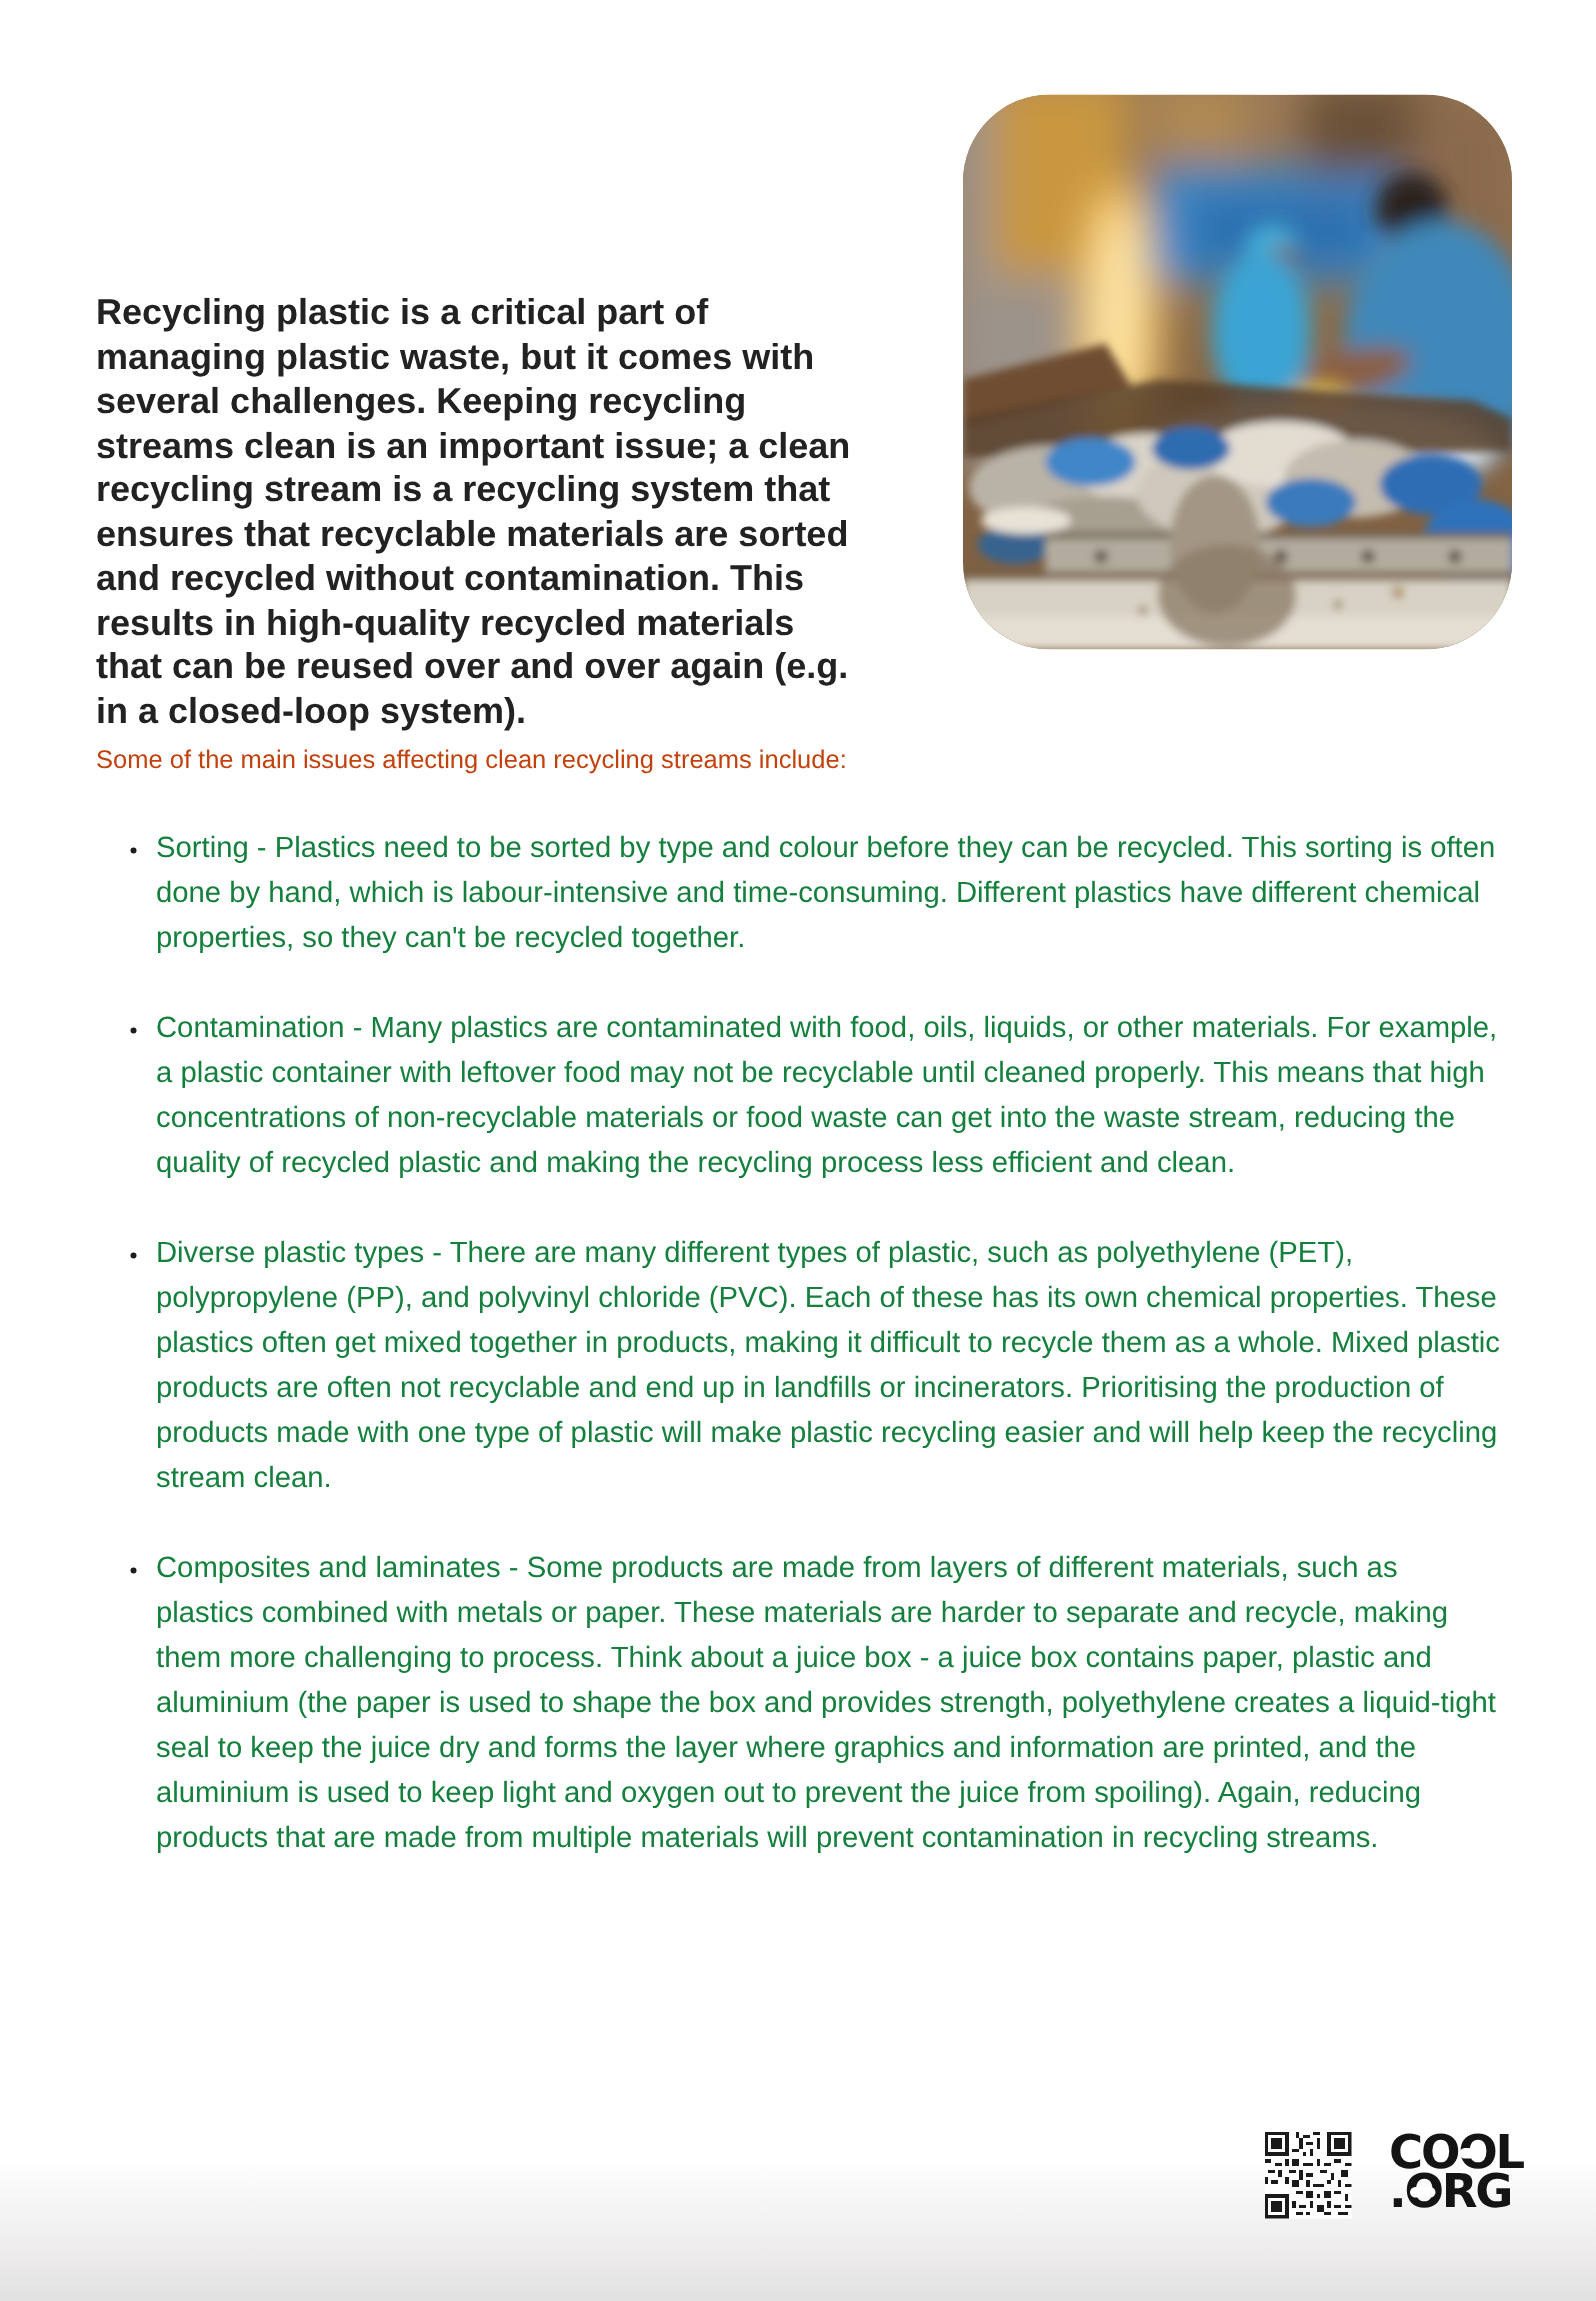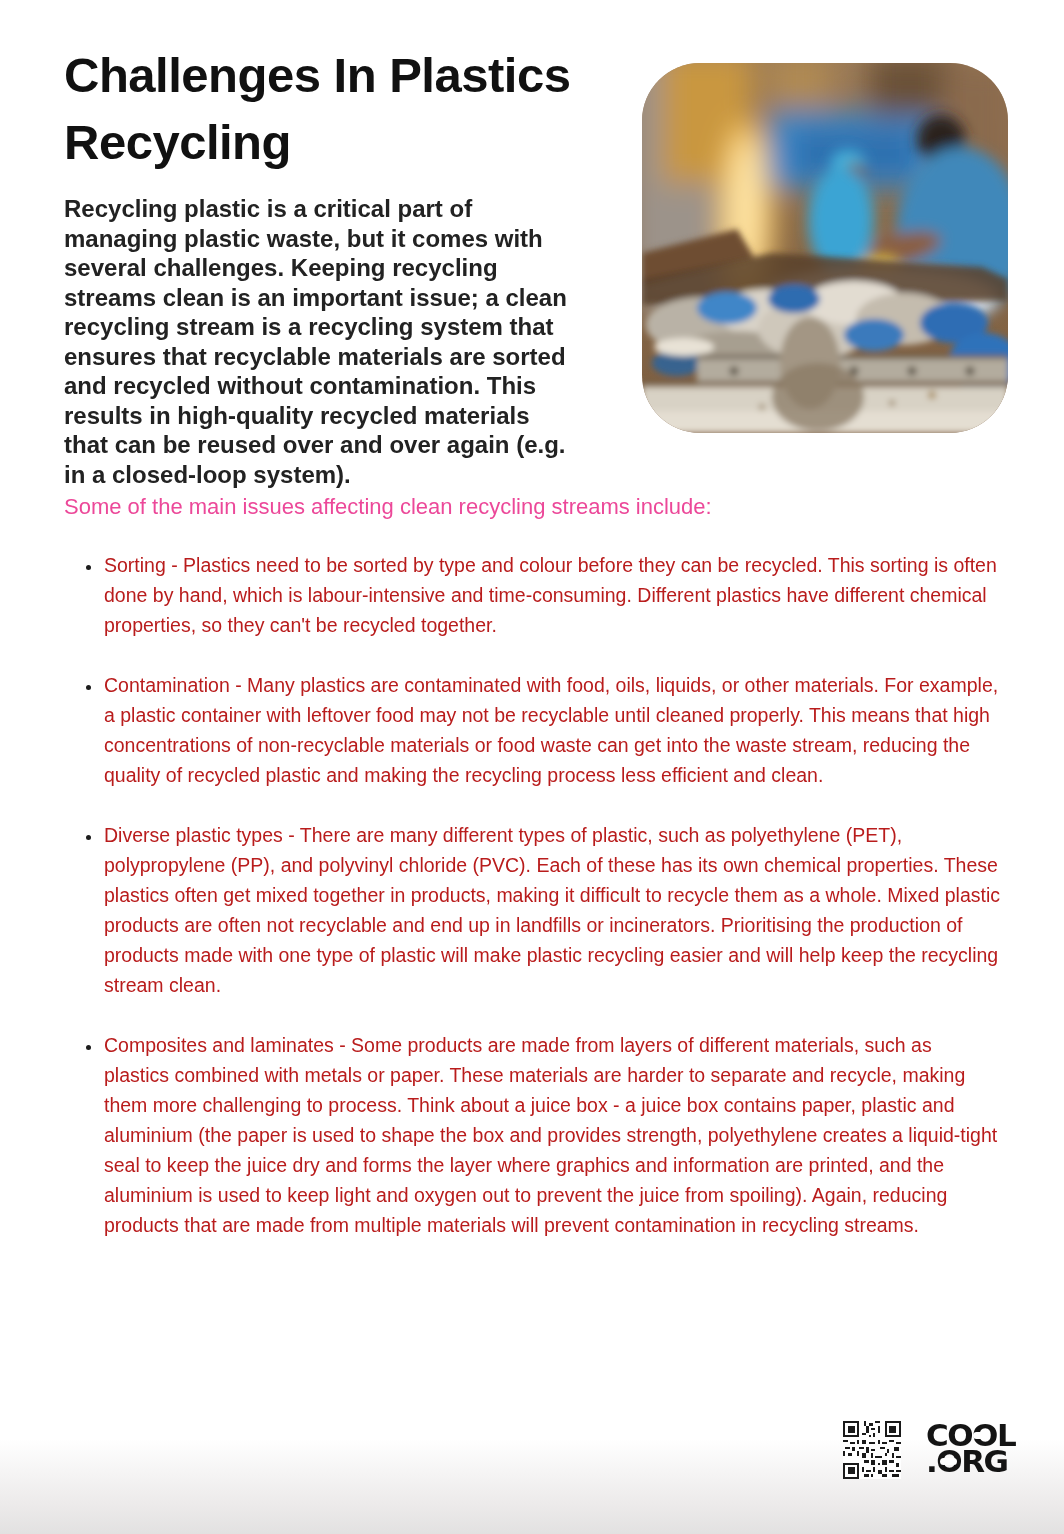--- a/index.html
+++ b/index.html
@@ -46,33 +46,33 @@
     color: #222222;
   }
   .content {
     position: absolute;
     left: 64px;
     top: 492px;
     width: 938px;
   }
   .lead {
     margin: 0;
-    font-size: 22px;
+    font-size: 17px;
     line-height: 30px;
-    color: #ec4899;
+    color: #c2410c;
   }
   .bullets {
     margin: 28px 0 0 0;
     padding: 0 0 0 38px;
     list-style: disc;
   }
   .bullets li {
     font-size: 19.5px;
     line-height: 30px;
-    color: #b91c1c;
+    color: #15803d;
     margin-bottom: 30px;
     padding-left: 2px;
   }
   .bullets li::marker { color: #1c1c1c; font-size: 16px; }
   .bottom-fade {
     position: absolute;
     left: 0; right: 0; bottom: 0;
     height: 95px;
     background: linear-gradient(180deg, rgba(255,255,255,0) 0%, #eceaea 70%, #e2e1e1 100%);
     pointer-events: none;
@@ -106,21 +106,20 @@
     border-radius: 3.5px;
   }
   .logo .obar.b1 { left: 47px; top: 10px; }
   .logo .obar.b2 { left: 14px; top: 36px; }
 </style>
 </head>
 <body>
 
 <div class="page">
 
-  <h1 class="title">Challenges In Plastics Recycling</h1>
 
   <div class="photo-wrap">
     <svg width="366" height="370" viewBox="0 0 366 370" xmlns="http://www.w3.org/2000/svg">
       <defs>
         <linearGradient id="bgGrad" x1="0" y1="0" x2="0" y2="1">
           <stop offset="0" stop-color="#9a7a57"></stop>
           <stop offset="0.45" stop-color="#8a6a48"></stop>
           <stop offset="1" stop-color="#7a5c40"></stop>
         </linearGradient>
         <filter id="f1" x="-40%" y="-40%" width="180%" height="180%">

